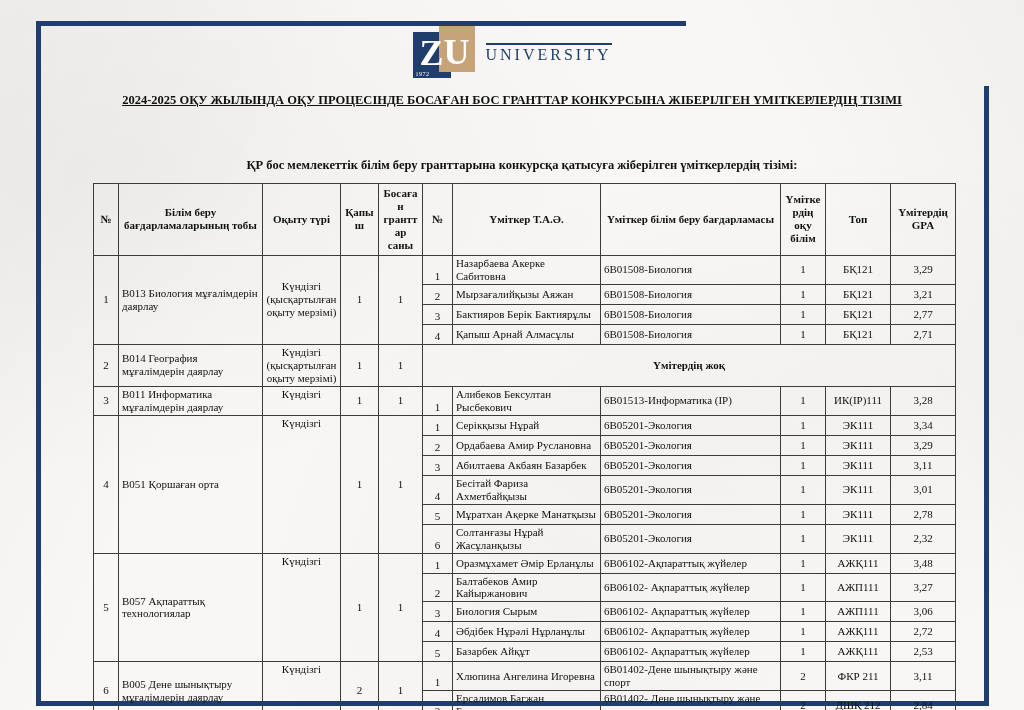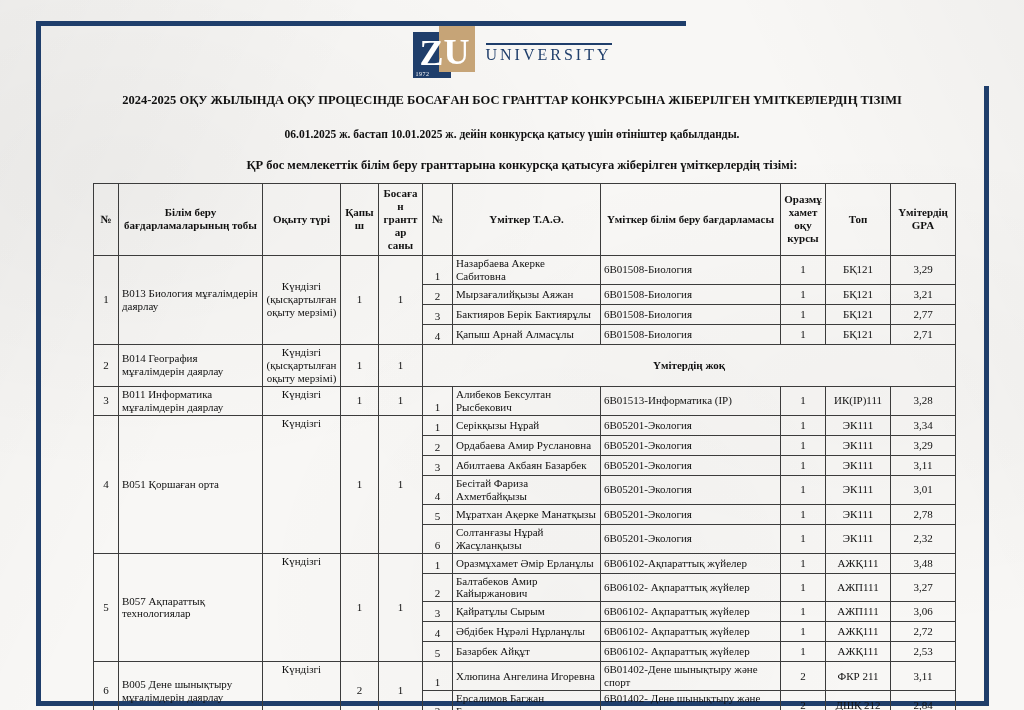--- a/index.html
+++ b/index.html
@@ -33,21 +33,21 @@
   .sq-tan{position:absolute;left:26px;top:0;width:36px;height:46px;background:var(--tan,#c6a477);}
   .mark-z{position:absolute;left:1px;top:4px;width:36px;height:46px;color:#fff;font-size:36px;font-weight:bold;line-height:46px;text-align:center;}
   .mark-u{position:absolute;left:26px;top:2px;width:36px;height:48px;color:#fff;font-size:36px;font-weight:bold;line-height:48px;text-align:center;}
   .mark-year{position:absolute;left:3px;bottom:1px;color:#fff;font-size:6px;letter-spacing:.5px;}
   .logo-text{display:flex;flex-direction:column;}
   .logo-name{color:var(--navy,#1f3e6b);font-size:31px;font-weight:bold;letter-spacing:1.5px;line-height:1;}
   .logo-rule{height:2px;background:var(--navy,#1f3e6b);margin:2px 0 2px 0;}
   .logo-sub{color:var(--navy,#1f3e6b);font-size:16px;letter-spacing:3px;line-height:1;}
 
   
-  .doc-title{position:absolute;top:93px;left:58px;right:58px;text-align:center;font-size:12.5px;font-weight:bold;}
+  .doc-title{position:absolute;top:93px;left:58px;right:58px;text-align:center;font-size:12.5px;font-weight:bold;text-decoration:underline;}
   .doc-dates{position:absolute;top:128px;left:58px;right:58px;text-align:center;font-size:11.5px;font-weight:bold;}
   .doc-intro{position:absolute;top:158px;left:100px;right:80px;text-align:center;font-size:12.5px;font-weight:bold;}
 
   
   .tbl-wrap{position:absolute;left:93px;top:183px;}
   table{border-collapse:collapse;table-layout:fixed;width:862px;font-size:11px;line-height:1.18;}
   th,td{border:1px solid var(--table-border,#3c3c3c);padding:1px 3px;overflow-wrap:break-word;word-break:break-word;}
   th{font-weight:bold;text-align:center;vertical-align:middle;padding:3px 2px;}
   tbody td{height:17px;vertical-align:middle;}
   td.c{text-align:center;}
@@ -74,21 +74,20 @@
       <div class="mark-u">U</div>
       <div class="mark-year">1972</div>
     </div>
     <div class="logo-text">
       <div class="logo-rule"></div>
       <div class="logo-sub">UNIVERSITY</div>
     </div>
   </div>
 
   <div class="doc-title">2024-2025 ОҚУ ЖЫЛЫНДА ОҚУ ПРОЦЕСІНДЕ БОСАҒАН БОС ГРАНТТАР КОНКУРСЫНА ЖІБЕРІЛГЕН ҮМІТКЕРЛЕРДІҢ ТІЗІМІ</div>
-  <div class="doc-dates">06.01.2025 ж. бастап 10.01.2025 ж. дейін конкурсқа қатысу үшін өтініштер қабылданды.</div>
   <div class="doc-intro">ҚР бос мемлекеттік білім беру гранттарына конкурсқа қатысуға жіберілген үміткерлердің тізімі:</div>
 
   <div class="tbl-wrap">
     <table>
       <colgroup>
           <col style="width: 25px;">
           <col style="width: 144px;">
           <col style="width: 78px;">
           <col style="width: 38px;">
           <col style="width: 44px;">
@@ -102,21 +101,21 @@
       <thead>
           <tr>
             <th>№</th>
             <th>Білім беру бағдарламаларының тобы</th>
             <th>Оқыту түрі</th>
             <th>Қапыш</th>
             <th>Босаған гранттар саны</th>
             <th>№</th>
             <th>Үміткер Т.А.Ә.</th>
             <th>Үміткер білім беру бағдарламасы</th>
-            <th>Оразмұхамет оқу курсы</th>
+            <th>Үміткердің оқу білім</th>
             <th>Топ</th>
             <th>Үмітердің GPA</th>
           </tr>
         </thead>
       <tbody>
           <tr>
             <td class="c" rowspan="4">1</td>
             <td class="l" rowspan="4">В013 Биология мұғалімдерін даярлау</td>
             <td class="c" rowspan="4">Күндізгі (қысқартылған оқыту мерзімі)</td>
             <td class="c" rowspan="4">1</td>
@@ -242,21 +241,21 @@
           <tr>
             <td class="c vb">2</td>
             <td class="l">Балтабеков Амир Кайыржанович</td>
             <td class="l">6В06102- Ақпараттық жүйелер</td>
             <td class="c">1</td>
             <td class="c">АЖП111</td>
             <td class="c">3,27</td>
           </tr>
           <tr>
             <td class="c vb">3</td>
-            <td class="l">Қайратұлы Сырым</td>
+            <td class="l">Биология Сырым</td>
             <td class="l">6В06102- Ақпараттық жүйелер</td>
             <td class="c">1</td>
             <td class="c">АЖП111</td>
             <td class="c">3,06</td>
           </tr>
           <tr>
             <td class="c vb">4</td>
             <td class="l">Әбдібек Нұрәлі Нұрланұлы</td>
             <td class="l">6В06102- Ақпараттық жүйелер</td>
             <td class="c">1</td>

